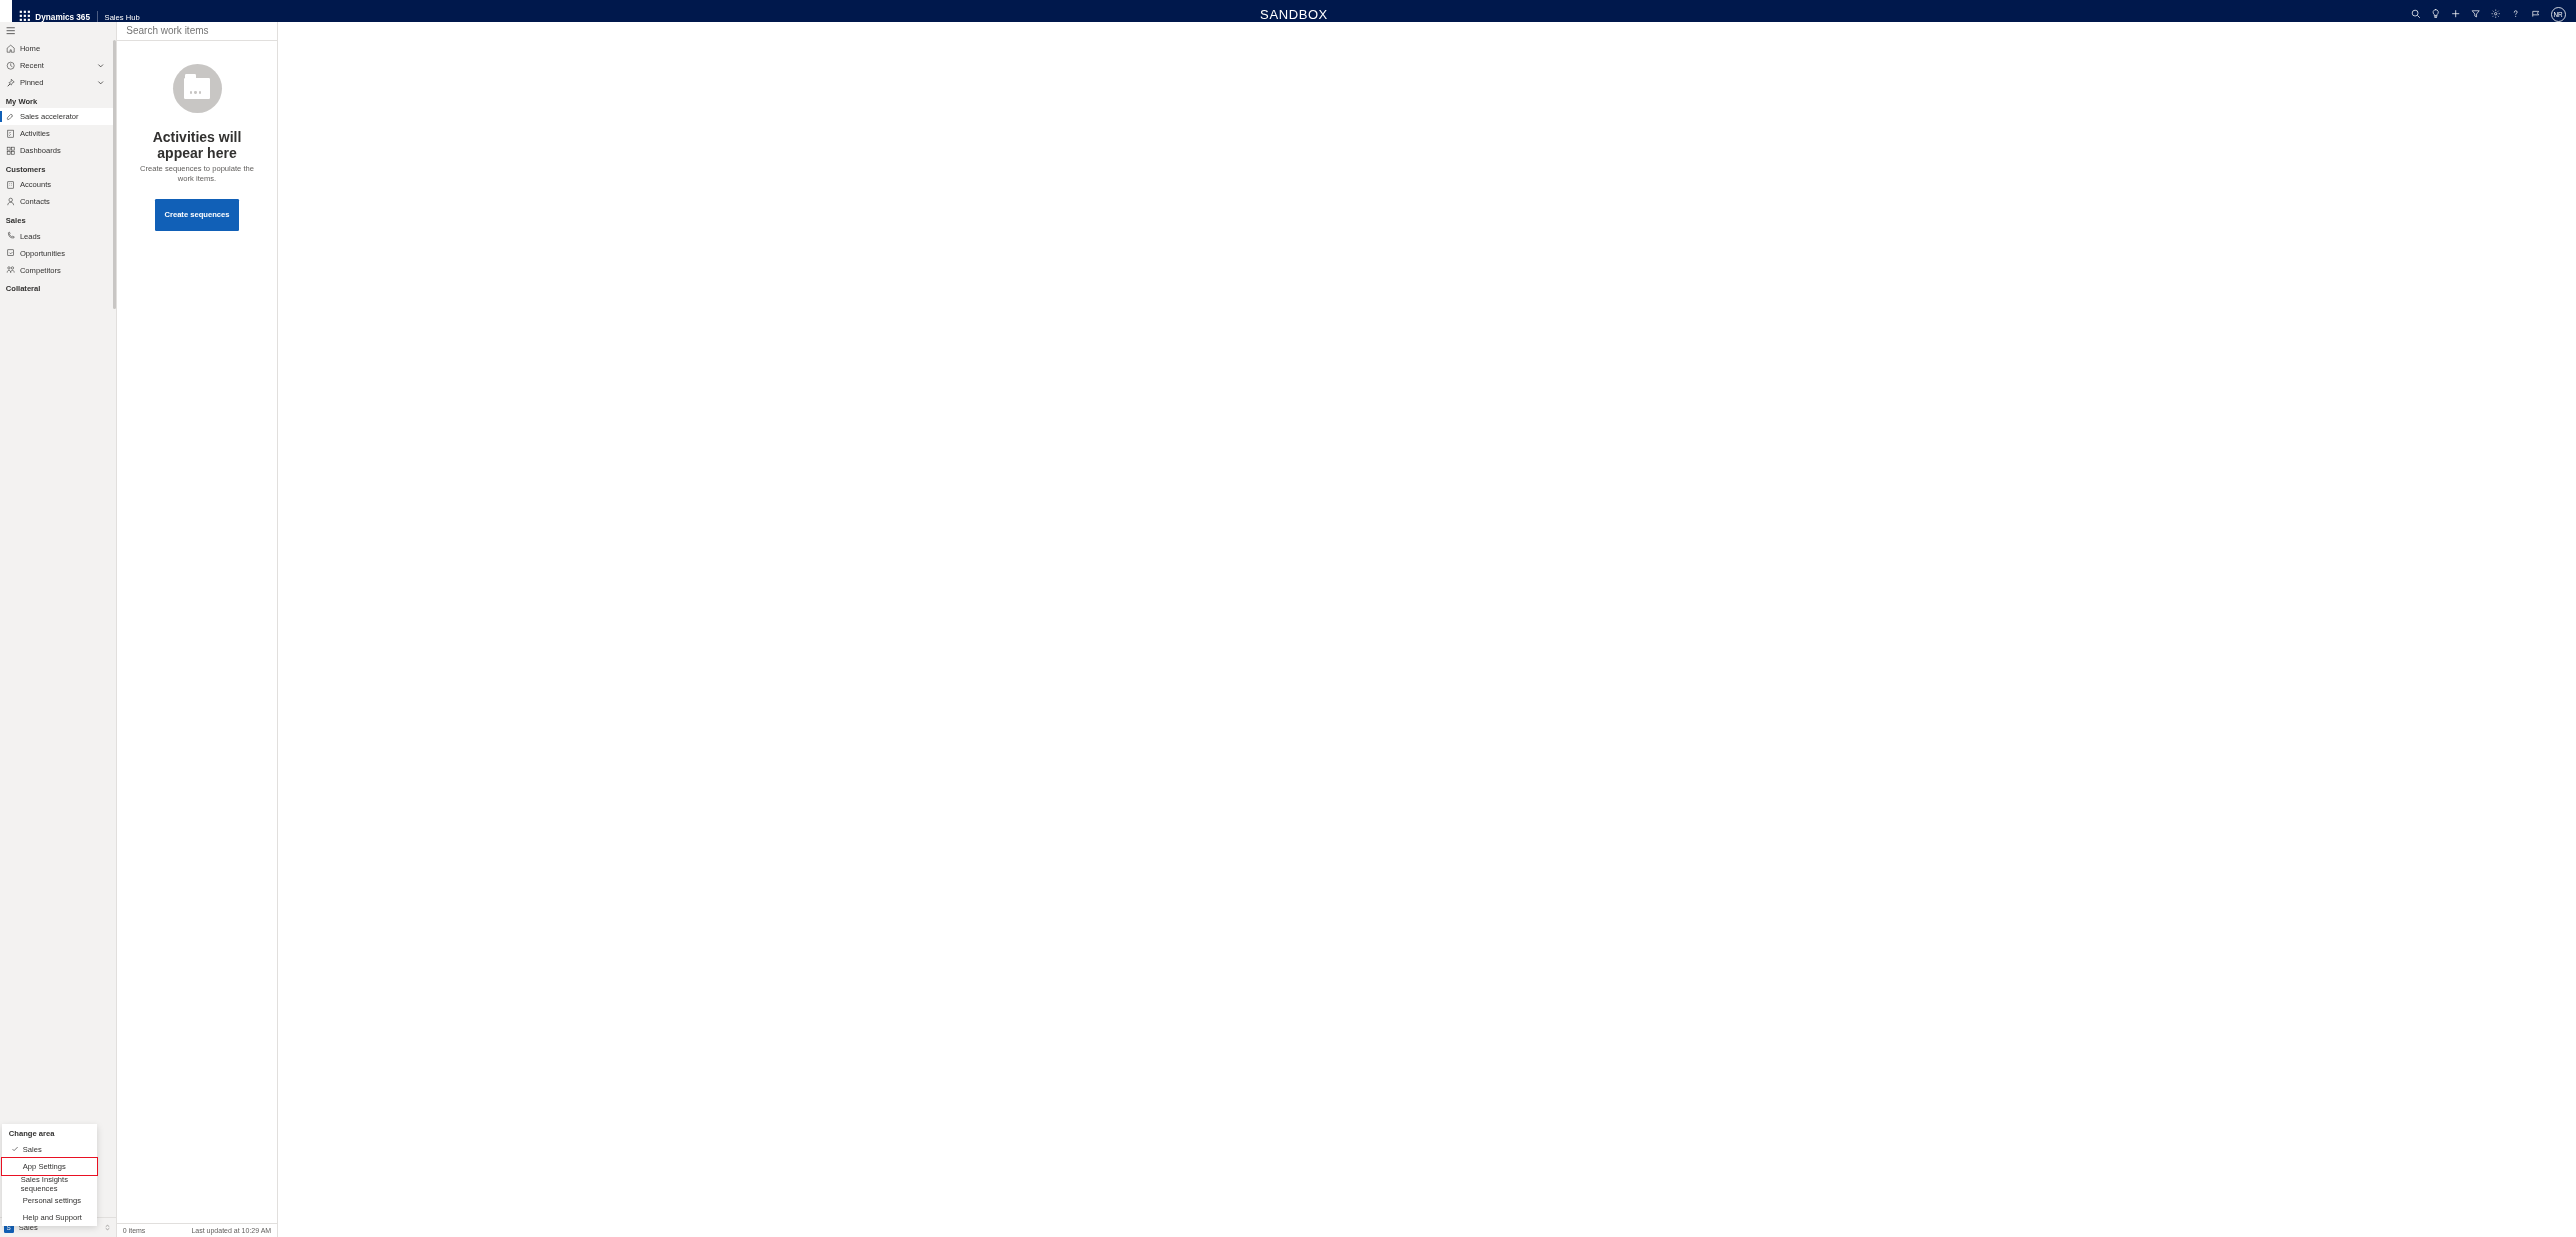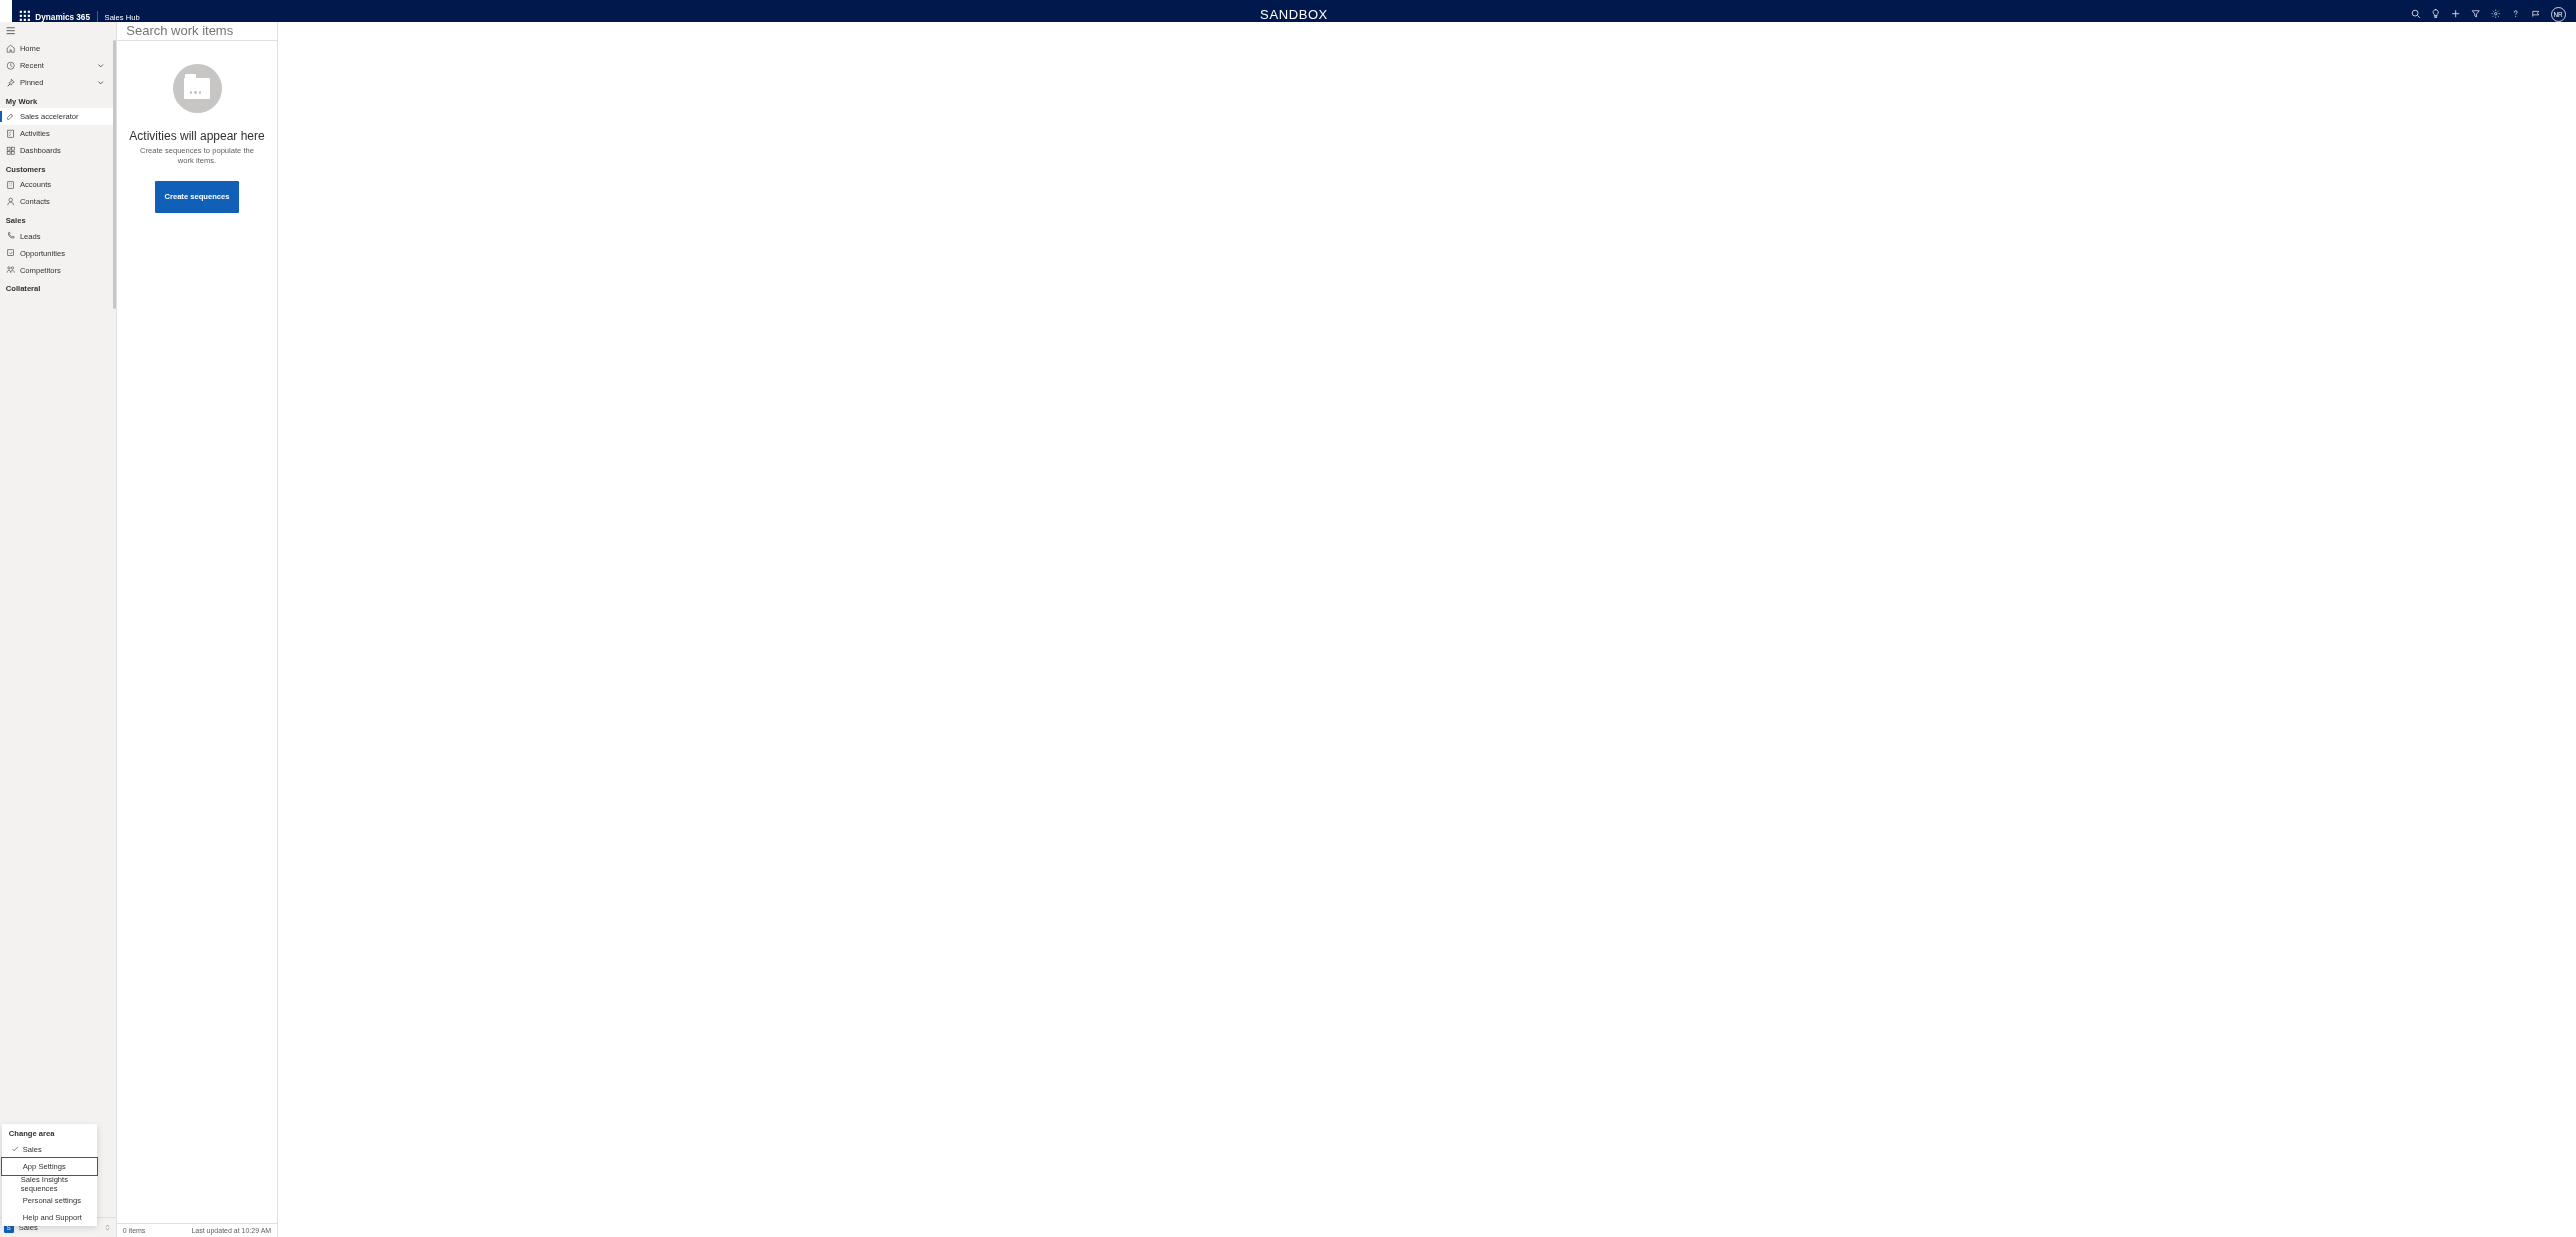--- a/index.html
+++ b/index.html
@@ -39,30 +39,30 @@
   
   .area-popup { position:absolute; left:1.8px; bottom:11px; width:95px; background:#fff; box-shadow:0 2.3px 7px rgba(0,0,0,0.15); z-index:20; }
   .area-popup .hdr { padding:4.7px 7px 3.5px 7px; font-weight:600; font-size:7.6px; }
   .area-popup .opt { height:17px; display:flex; align-items:center; padding:0 7px 0 8.2px; cursor:pointer; font-size:7.6px; }
   .area-popup .opt .chk { width:10.5px; height:10.5px; margin-right:2.3px; display:flex; align-items:center; justify-content:center; }
   .area-popup .opt.highlight { outline:1.8px solid #e81123; outline-offset:-0.6px; }
 
   
   .work-panel { width:161px; border-right:0.6px solid #e1dfdd; display:flex; flex-direction:column; background:#fff; }
   .wp-toolbar { height:19px; border-bottom:0.6px solid #e1dfdd; display:flex; align-items:center; padding:0 3.5px; gap:1.2px; }
-  .search-input { flex:1; border:none; outline:none; background:transparent; font-size:13px; color:#605e5c; padding:0 2.3px; }
+  .search-input { flex:1; border:none; outline:none; background:transparent; font-size:10px; color:#605e5c; padding:0 2.3px; }
   .search-ico { width:9.4px; height:9.4px; margin-right:2.3px; cursor:pointer; }
   .tb-ico { width:9.4px; height:9.4px; margin:0 3.5px; cursor:pointer; }
   .wp-body { flex:1; display:flex; flex-direction:column; align-items:center; padding:23.4px 11.7px 0 11.7px; text-align:center; }
   .folder-placeholder { width:49px; height:49px; border-radius:50%; background:#c8c6c4; display:flex; align-items:center; justify-content:center; margin-bottom:16.4px; }
   .folder-glyph { width:26px; height:21px; background:#fff; border-radius:1.2px; position:relative; }
   .folder-glyph::before { content:""; position:absolute; left:1.2px; top:-3.5px; width:10.5px; height:3.5px; background:#fff; border-radius:1.2px 1.2px 0 0; }
   .folder-dots { position:absolute; left:5.8px; bottom:5.3px; display:flex; gap:2.3px; }
   .folder-dots span { width:2.3px; height:2.3px; background:#c8c6c4; border-radius:50%; }
-  .empty-title { font-size:12px; font-weight:400; margin:0 0 2.3px 0;text-align:right; }
+  .empty-title { font-size:14px; font-weight:700; margin:0 0 2.3px 0; }
   .empty-sub { font-size:7.6px; color:#605e5c; max-width:129px; line-height:1.4; margin-bottom:14px; }
   .primary-btn { background:#1160b7; color:#fff; border:none; height:32px; padding:0 9.4px; font-size:7.6px; font-weight:600; border-radius:1.2px; cursor:pointer; }
 
   
   .wp-status { height:14px; border-top:0.6px solid #e1dfdd; display:flex; align-items:center; justify-content:space-between; padding:0 5.8px; font-size:7px; color:#605e5c; }
 
   .content { flex:1; background:#fff; }
 
   svg { display:block; }
 </style>

